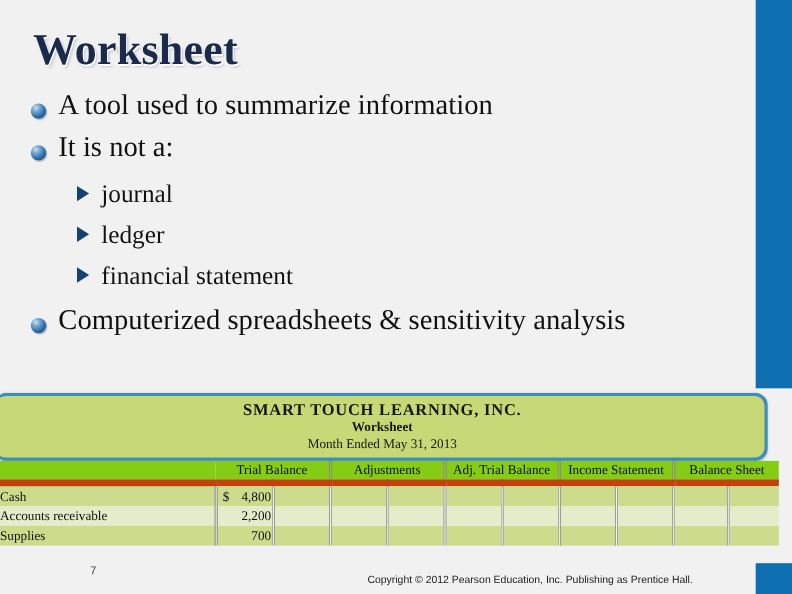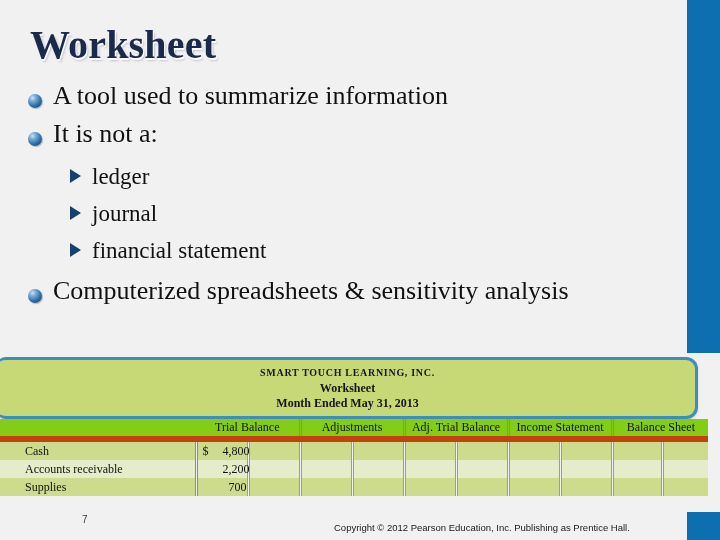--- a/index.html
+++ b/index.html
@@ -113,35 +113,35 @@
     border-bottom-left-radius: 10px;
     margin-left: -4px;
     padding-left: 4px;
     display: flex;
     flex-direction: column;
     align-items: center;
     justify-content: center;
     box-shadow: 0 1px 2px rgba(90,110,130,.35);
   }
   .exhibit-head .l1 {
-    font-size: 10px;
+    font-size: 15px;
     font-weight: bold;
     letter-spacing: .7px;
     color: #161616;
     line-height: 16px;
   }
   .exhibit-head .l2 {
     font-size: 12px;
     font-weight: bold;
     color: #161616;
     line-height: 15px;
   }
   .exhibit-head .l3 {
     font-size: 12px;
-    font-weight: bold;
+    font-weight: normal;
     color: #161616;
     line-height: 15px;
   }
 
   table.ws {
     border-collapse: collapse;
     width: 698px;
     table-layout: fixed;
     font-family: "Liberation Serif", "DejaVu Serif", serif;
   }
@@ -172,21 +172,20 @@
   .dc-head th.inner { border-right: 3px double #9aa08d; }
   th.label-col, td.label-col {
     border-right: 3px double #8a8f80 !important;
   }
   .ws tbody td {
     height: 18px;
     font-size: 12px;
     color: #111;
     border-right: 3px double #9aa08d;
     border-bottom: none;
-    padding-left: 25px;
   }
   .ws tbody tr.odd  td { background: #ccdc8c; }
   .ws tbody tr.even td { background: #e4ecca; }
   td.acct {
     text-align: left;
     padding-left: 6px;
     white-space: nowrap;
   }
   td.num {
     text-align: right;
@@ -236,25 +235,25 @@
   </div>
 
   <div class="bullet-row">
     <span class="ball"></span>
     <span class="bullet-text">It is not a:</span>
   </div>
 
   <div class="sub-list">
     <div class="sub-row">
       <span class="tri"></span>
-      <span class="sub-text">ledger</span>
+      <span class="sub-text">journal</span>
     </div>
     <div class="sub-row">
       <span class="tri"></span>
-      <span class="sub-text">journal</span>
+      <span class="sub-text">ledger</span>
     </div>
     <div class="sub-row">
       <span class="tri"></span>
       <span class="sub-text">financial statement</span>
     </div>
   </div>
 
   <div class="bullet-row">
     <span class="ball"></span>
     <span class="bullet-text wrap">Computerized spreadsheets &amp; sensitivity analysis</span>

